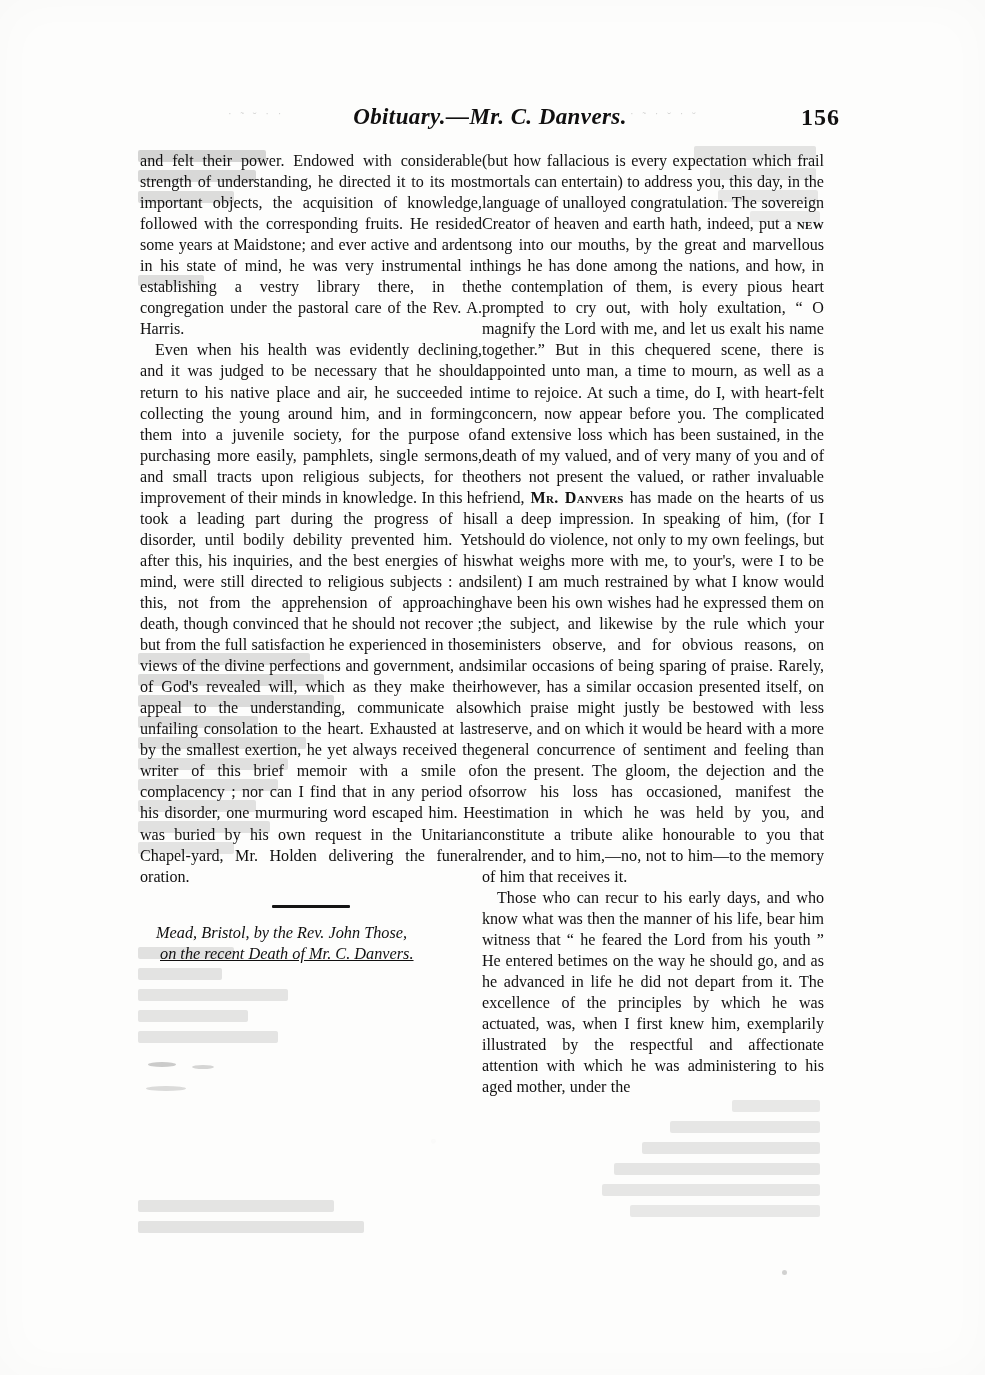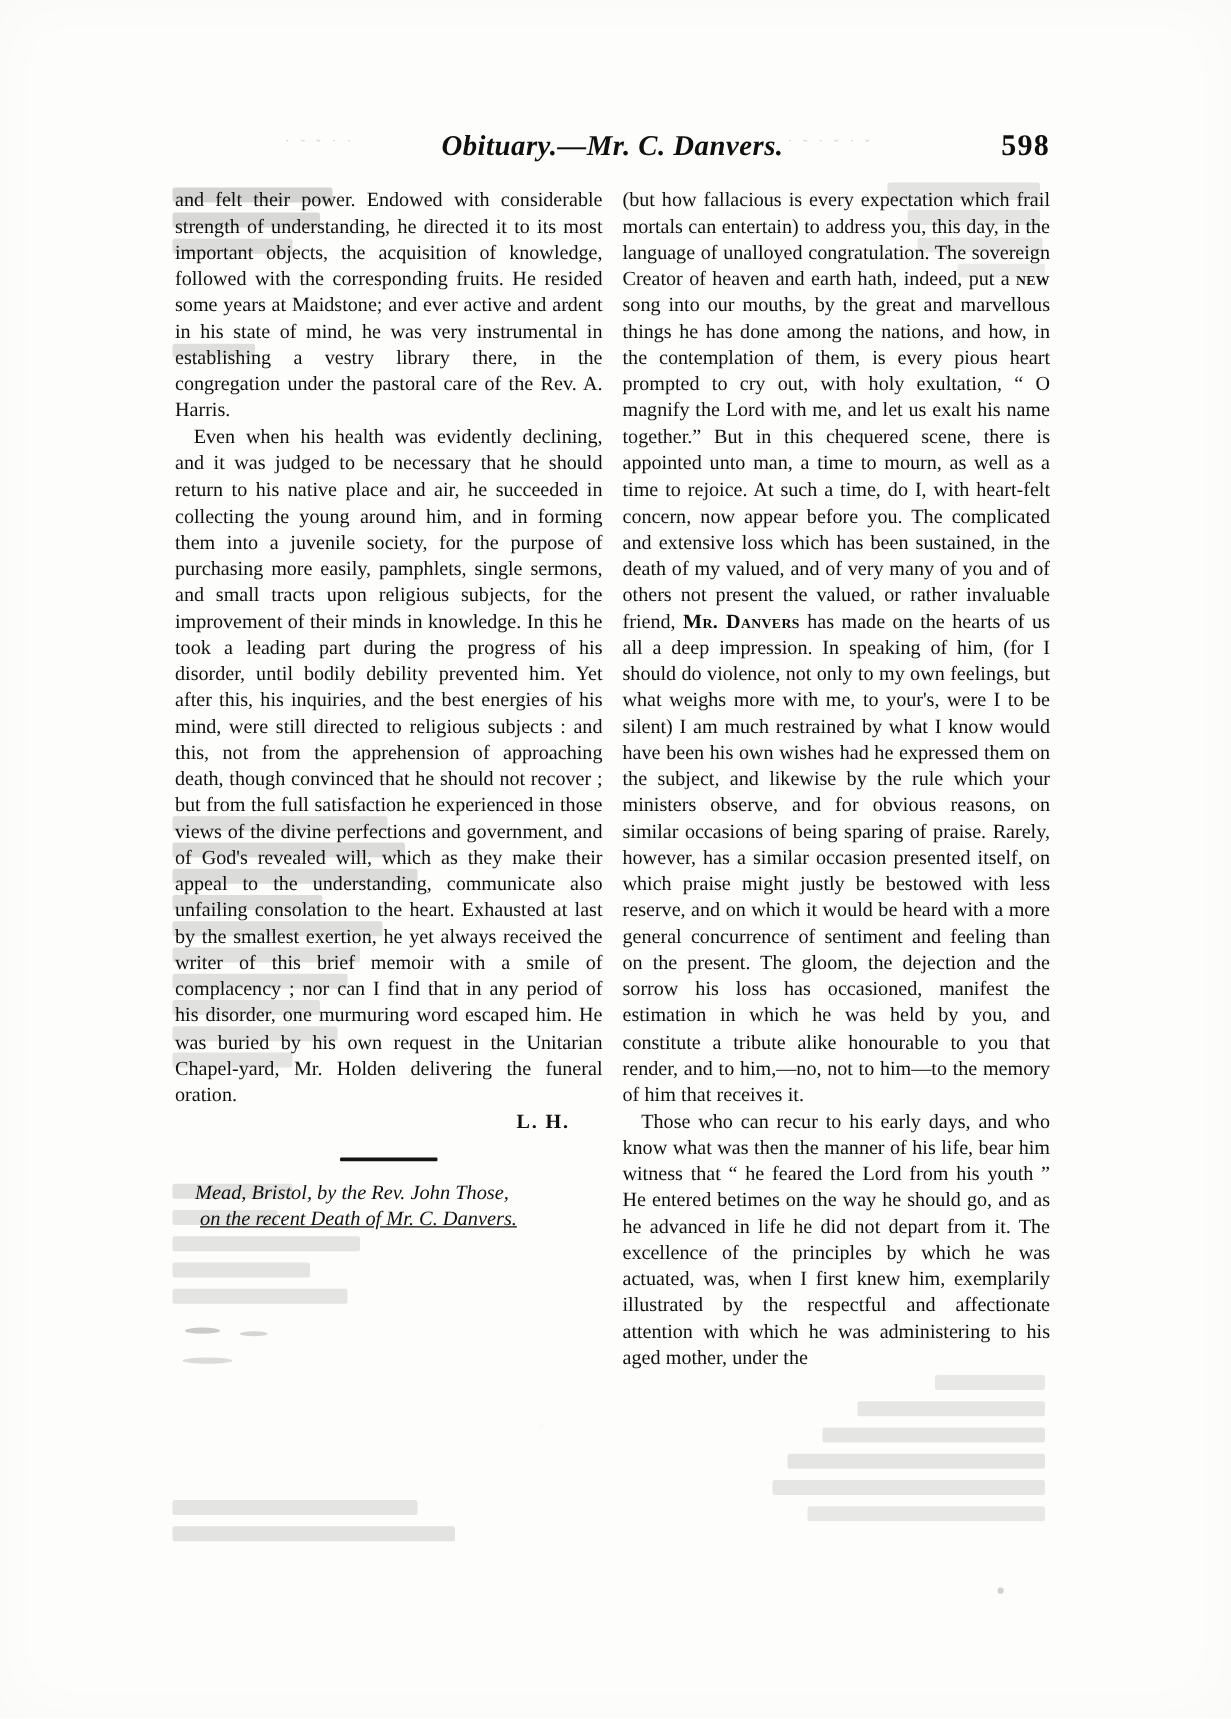--- a/index.html
+++ b/index.html
@@ -69,21 +69,20 @@
   #header .speck-right { left: 490px; width: 120px; }
 
   
   #columns {
     position: absolute;
     left: 140px;
     top: 150px;
     width: 700px;
     height: 1145px;
     display: flex;
-    gap: 16px;
   }
   .col {
     width: 342px;
     position: relative;
   }
 
   .para {
     margin: 0;
     font-size: 16.1px;
     line-height: 21.05px;
@@ -155,33 +154,32 @@
 </style>
 </head>
 <body>
 
 <div id="page">
 
   <div id="header">
     <div class="speck-left">˙ ˜ ˇ ˙ ˙</div>
     <div class="head-title">Obituary.—Mr. C. Danvers.</div>
     <div class="speck-right">˙ ˜ ˙ ˇ ˙ ˘</div>
-    <div class="head-folio">598</div>
+    <div class="head-folio">156</div>
   </div>
 
   <div id="columns">
 
     <div class="col">
 
       <p class="para cont">and felt their power. Endowed with considerable strength of understanding, he directed it to its most important objects, the acquisition of knowledge, followed with the corresponding fruits. He resided some years at Maidstone; and ever active and ardent in his state of mind, he was very instrumental in establishing a vestry library there, in the congregation under the pastoral care of the Rev. A. Harris.</p>
 
       <p class="para indent">Even when his health was evidently declining, and it was judged to be necessary that he should return to his native place and air, he succeeded in collecting the young around him, and in forming them into a juvenile society, for the purpose of purchasing more easily, pamphlets, single sermons, and small tracts upon religious subjects, for the improvement of their minds in knowledge. In this he took a leading part during the progress of his disorder, until bodily debility prevented him. Yet after this, his inquiries, and the best energies of his mind, were still directed to religious subjects : and this, not from the apprehension of approaching death, though convinced that he should not recover ; but from the full satisfaction he experienced in those views of the divine perfections and government, and of God's revealed will, which as they make their appeal to the understanding, communicate also unfailing consolation to the heart. Exhausted at last by the smallest exertion, he yet always received the writer of this brief memoir with a smile of complacency ; nor can I find that in any period of his disorder, one murmuring word escaped him. He was buried by his own request in the Unitarian Chapel-yard, Mr. Holden delivering the funeral oration.</p>
 
 
-      <p class="signature">L. H.</p>
 
       <div class="rule"></div>
 
       <p class="article-head">
         <span class="l2">Mead, Bristol, by the Rev. John Those,</span>
         <span class="l3">on the recent Death of Mr. C. Danvers.</span>
       </p>
 
 
       <span class="smudge" style="left:-2px;  top:0px;   width:128px; height:12px; opacity:.55;"></span>

